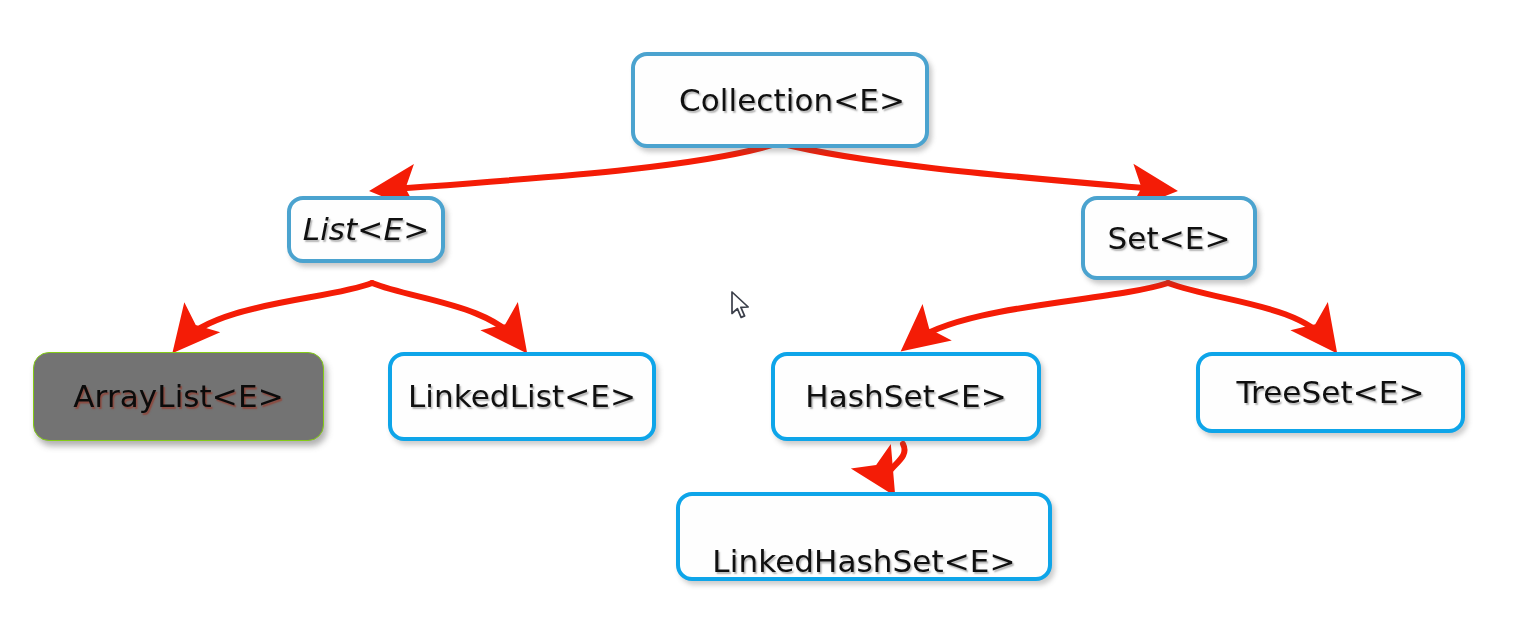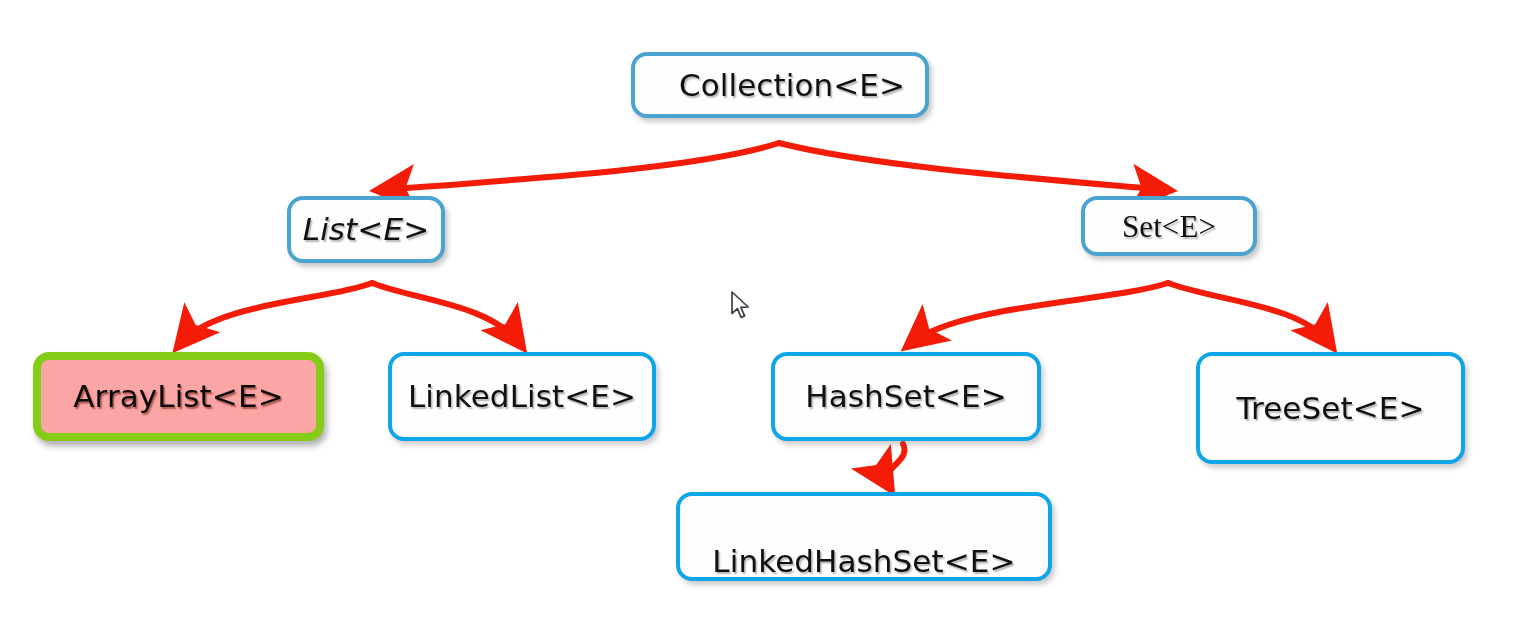--- a/index.html
+++ b/index.html
@@ -45,22 +45,22 @@
   }
   .node.iface {
     border: 4px solid #4ba3cf;
     box-shadow: 3px 4px 5px rgba(90,90,90,0.33);
   }
   .node.klass {
     border: 4px solid #0ea5e9;
     box-shadow: 3px 4px 5px rgba(90,90,90,0.30);
   }
   .node.highlight {
-    border: 8px solid #84cc16;
-    background: #fca5a5;
+    border: 1px solid #84cc16;
+    background: #737373;
     box-shadow: 3px 5px 6px rgba(80,80,80,0.45);
   }
   .node.highlight .label {
     color: #0b0b0b;
     text-shadow: 1.5px 1.5px 1.4px rgba(150,60,45,0.75);
   }
   #cursor {
     position: absolute;
     z-index: 40;
     pointer-events: none;
@@ -82,39 +82,39 @@
         <path d="M 779 143 C 870 166 1030 178 1166 190" marker-end="url(#arrowhead)"></path>
         <path d="M 372 283 C 330 300 215 302 180 344" marker-end="url(#arrowhead)"></path>
         <path d="M 372 283 C 415 300 490 304 520 344" marker-end="url(#arrowhead)"></path>
         <path d="M 1168 283 C 1110 302 960 304 910 344" marker-end="url(#arrowhead)"></path>
         <path d="M 1168 283 C 1220 302 1300 304 1330 344" marker-end="url(#arrowhead)"></path>
         <path d="M 903 444 C 912 462 878 468 889 486" marker-end="url(#arrowhead)"></path>
       </g>
   </svg>
 
   <div id="nodes-layer">
-      <div class="node iface" style="left: 631px; top: 52px; width: 298px; height: 66px; padding-left: 24px;">
+      <div class="node iface" style="left: 631px; top: 52px; width: 298px; height: 96px; padding-left: 24px;">
         <span class="label">Collection&lt;E&gt;</span>
       </div>
       <div class="node iface" style="left: 287px; top: 196px; width: 158px; height: 67px; font-style: italic;">
         <span class="label">List&lt;E&gt;</span>
       </div>
-      <div class="node iface" style="left: 1081px; top: 196px; width: 176px; height: 60px; font-family: Liberation Serif, serif;">
+      <div class="node iface" style="left: 1081px; top: 196px; width: 176px; height: 84px;">
         <span class="label">Set&lt;E&gt;</span>
       </div>
       <div class="node klass highlight" style="left: 33px; top: 352px; width: 291px; height: 89px;">
         <span class="label">ArrayList&lt;E&gt;</span>
       </div>
       <div class="node klass" style="left: 388px; top: 352px; width: 268px; height: 89px;">
         <span class="label">LinkedList&lt;E&gt;</span>
       </div>
       <div class="node klass" style="left: 771px; top: 352px; width: 270px; height: 89px;">
         <span class="label">HashSet&lt;E&gt;</span>
       </div>
-      <div class="node klass" style="left: 1196px; top: 352px; width: 269px; height: 112px;">
+      <div class="node klass" style="left: 1196px; top: 352px; width: 269px; height: 81px;">
         <span class="label">TreeSet&lt;E&gt;</span>
       </div>
       <div class="node klass" style="left: 676px; top: 492px; width: 376px; height: 89px; align-items: flex-end;">
         <span class="label">LinkedHashSet&lt;E&gt;</span>
       </div>
     </div>
 
   <svg id="cursor" width="22" height="30" viewBox="0 0 22 30" xmlns="http://www.w3.org/2000/svg" style="left: 730px; top: 291px;">
     <path d="M 2 1 L 2 22.5 L 7.4 17.6 L 11.1 26.4 L 14.6 24.9 L 10.9 16.3 L 18.2 16.0 Z" fill="#ffffff" stroke="#3b3f4a" stroke-width="1.7" stroke-linejoin="round"></path>
   </svg>

